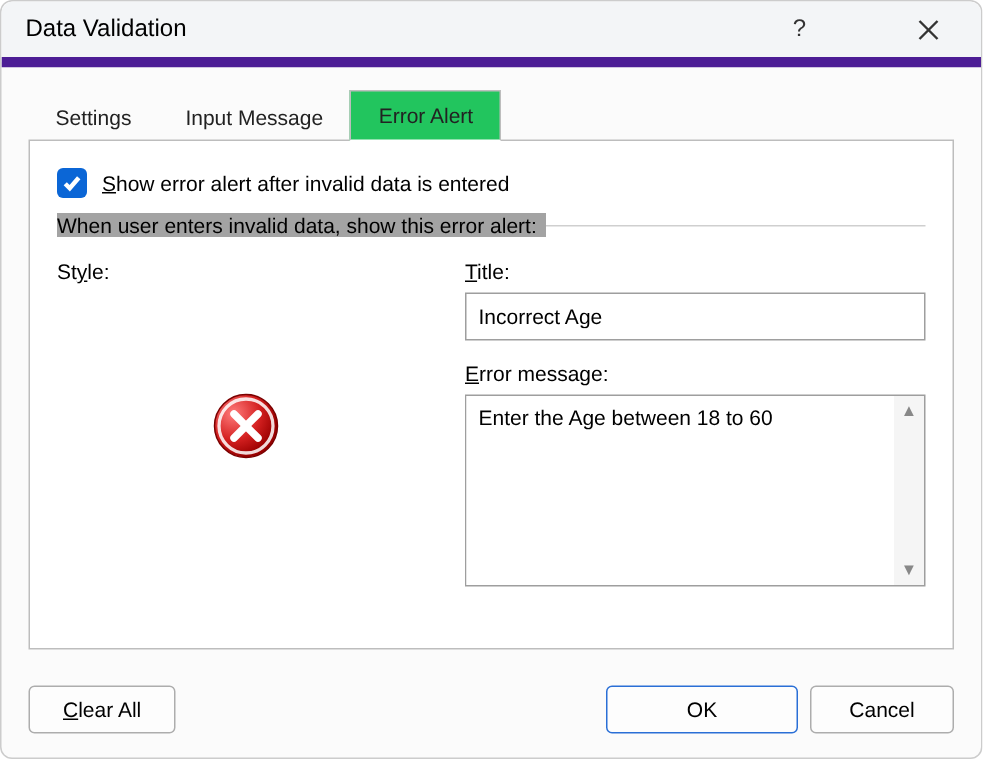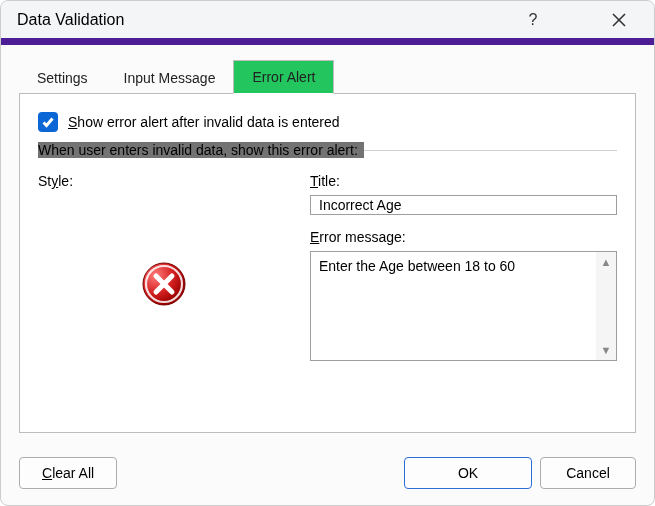--- a/index.html
+++ b/index.html
@@ -96,21 +96,21 @@
   .checkbox svg { stroke: #fff; stroke-width: 3; fill: none; }
   .check-label .ul { text-decoration: underline; }
   .fieldset {
     position: relative;
     margin-top: 6px;
   }
   .legend {
     position: absolute;
     top: -8px;
     left: 0;
-    background: #737373;
+    background: #a3a3a3;
     padding-right: 6px;
     font-size: 14px;
   }
   .hr-line {
     border-top: 1px solid #cfcfcf;
     margin-left: 300px;
     margin-top: 1px;
   }
   .controls {
     display: flex;
@@ -145,29 +145,29 @@
   }
   .combo .combo-btn {
     width: 26px;
     border-left: 1px solid #c0c0c0;
     display: flex;
     align-items: center;
     justify-content: center;
   }
   .text-input {
     border: 1px solid #9e9e9e;
-    height: 20px;
+    height: 32px;
     padding: 4px 8px;
     font-size: 14px;
     background: #fff;
   }
   .textarea-wrap {
     display: flex;
     border: 1px solid #9e9e9e;
-    height: 110px;
+    height: 128px;
     background: #fff;
   }
   .textarea {
     flex: 1;
     border: none;
     resize: none;
     padding: 6px 8px;
     font-size: 14px;
     font-family: inherit;
     outline: none;

